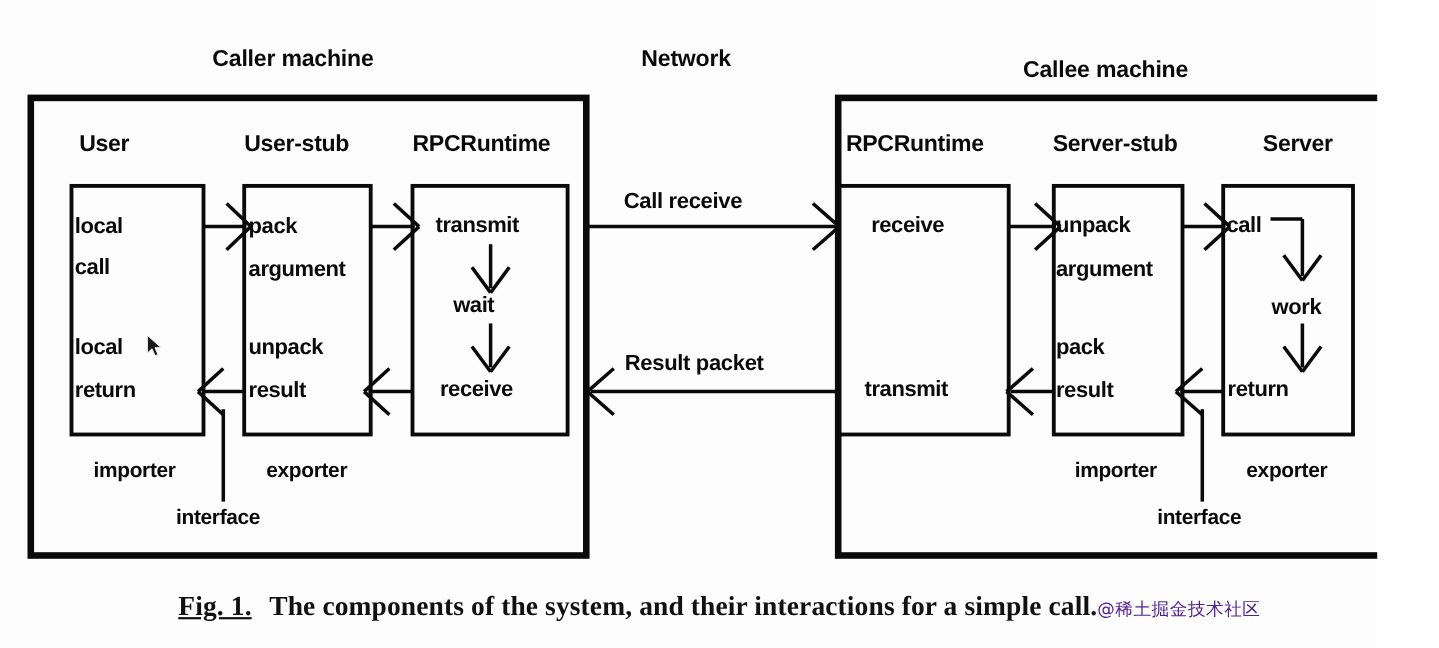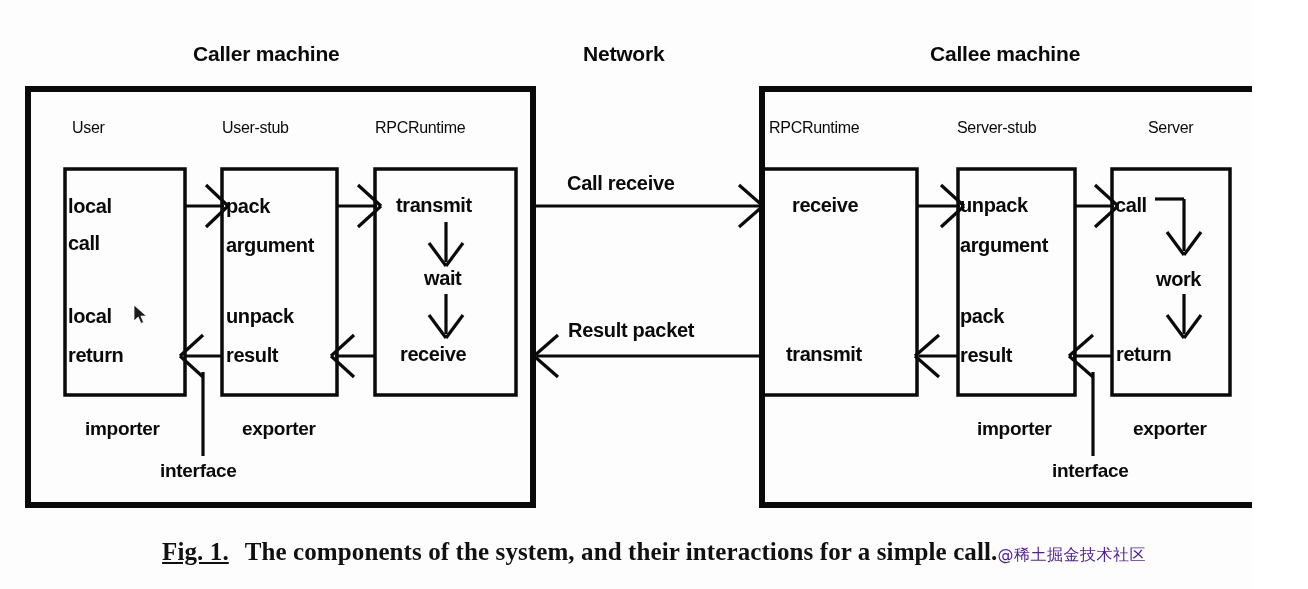--- a/index.html
+++ b/index.html
@@ -28,22 +28,22 @@
     color: #0a0a0a;
     white-space: nowrap;
     -webkit-font-smoothing: none;
   }
   .machine-title {
     font-size: 21px;
     font-weight: 700;
     letter-spacing: -0.2px;
   }
   .col-title {
-    font-size: 16px;
-    font-weight: 400;
+    font-size: 21px;
+    font-weight: 700;
     letter-spacing: -0.3px;
   }
   .step {
     font-size: 20px;
     font-weight: 700;
     letter-spacing: -0.4px;
   }
   .role {
     font-size: 19px;
     font-weight: 700;
@@ -183,42 +183,42 @@
       </g>
 
       <line x1="203" y1="372" x2="203" y2="456" stroke-width="3.2"></line>
 
       <line x1="1093" y1="372" x2="1093" y2="456" stroke-width="3.2"></line>
     </g>
   </svg>
 
   <div class="lbl machine-title" style="left:193px; top:42px;">Caller machine</div>
   <div class="lbl machine-title" style="left:583px; top:42px;">Network</div>
-  <div class="lbl machine-title" style="left:930px; top:42px;text-align:center;">Callee machine</div>
+  <div class="lbl machine-title" style="left:930px; top:52px;text-align:center;">Callee machine</div>
 
   <div class="lbl col-title" style="left:72px; top:119px;">User</div>
   <div class="lbl col-title" style="left:222px; top:119px;">User-stub</div>
   <div class="lbl col-title" style="left:375px; top:119px;">RPCRuntime</div>
 
   <div class="lbl col-title" style="left:769px; top:119px;">RPCRuntime</div>
   <div class="lbl col-title" style="left:957px; top:119px;">Server-stub</div>
   <div class="lbl col-title" style="left:1148px; top:119px;">Server</div>
 
   <div class="lbl step" style="left:68px; top:195px;">local</div>
   <div class="lbl step" style="left:68px; top:232px;">call</div>
   <div class="lbl step" style="left:68px; top:305px;">local</div>
   <div class="lbl step" style="left:68px; top:344px;">return</div>
 
   <div class="lbl step" style="left:226px; top:195px;">pack</div>
   <div class="lbl step" style="left:226px; top:234px;">argument</div>
   <div class="lbl step" style="left:226px; top:305px;">unpack</div>
   <div class="lbl step" style="left:226px; top:344px;">result</div>
 
   <div class="lbl step" style="left:396px; top:194px;">transmit</div>
-  <div class="lbl step" style="left:424px; top:267px;text-align:right;">wait</div>
+  <div class="lbl step" style="left:412px; top:267px;text-align:right;">wait</div>
   <div class="lbl step" style="left:400px; top:343px;">receive</div>
 
   <div class="lbl step" style="left:792px; top:194px;">receive</div>
   <div class="lbl step" style="left:786px; top:343px;">transmit</div>
 
   <div class="lbl step" style="left:960px; top:194px;">unpack</div>
   <div class="lbl step" style="left:960px; top:234px;">argument</div>
   <div class="lbl step" style="left:960px; top:305px;">pack</div>
   <div class="lbl step" style="left:960px; top:344px;">result</div>
 

